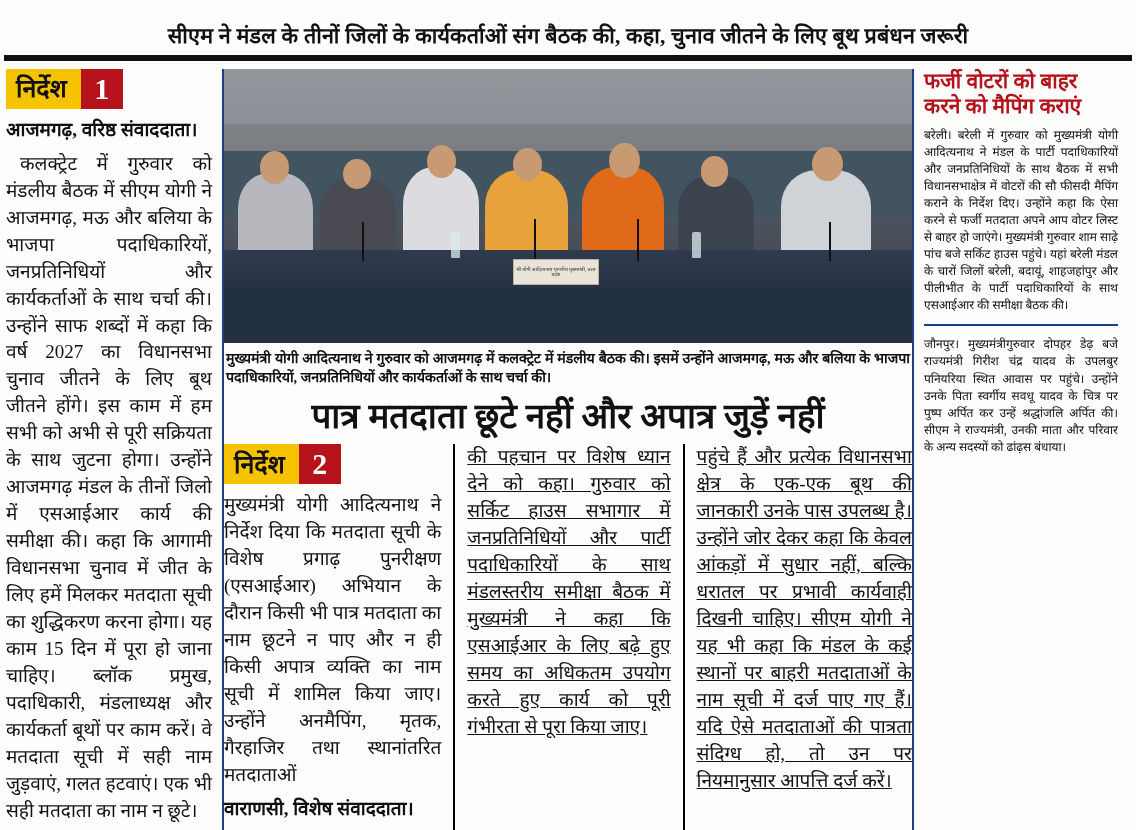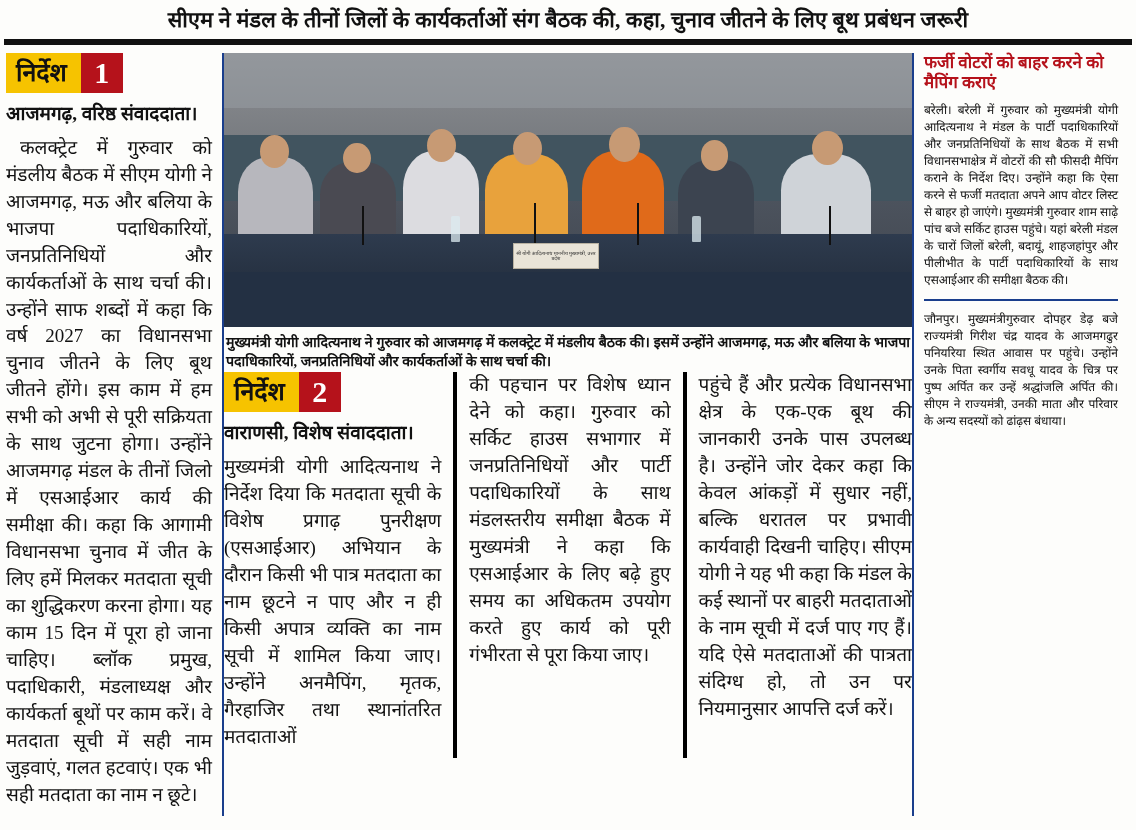--- a/index.html
+++ b/index.html
@@ -4,21 +4,21 @@
 <style>
   * { box-sizing: border-box; }
   html, body { margin: 0; padding: 0; }
   body {
     width: 1136px; height: 830px;
     background: #fdfdfb;
     font-family: "Liberation Serif", serif;
     color: #111;
     overflow: hidden;
   }
-  .page { position: relative; width: 1136px; height: 664px; padding: 0; }
+  .page { position: relative; width: 1136px; height: 664px; padding: 0; margin-top: 16px; }
 
   
   .kicker {
     font-family: "Liberation Serif", serif;
     font-size: 21.5px; font-weight: bold;
     text-align: center;
     letter-spacing: .2px;
     padding: 8px 6px 4px 6px;
     line-height: 1.15;
   }
@@ -145,27 +145,27 @@
     text-align: center;
     font-size: 35px;
     font-weight: bold;
     line-height: 1.1;
     padding: 10px 0 8px 0;
   }
 
   .mid-lower { display: flex; gap: 0; }
   .mid-lower .c { width: 33.33%; padding-right: 12px; }
   .mid-lower .c:last-child { padding-right: 0; }
-  .mid-lower .c + .c { border-left: 4px solid #000000; padding-left: 12px; }
+  .mid-lower .c + .c { border-left: 2px solid #000000; padding-left: 12px; text-decoration: underline; }
 
   
   .rc-headline {
     color: #b5121b;
     font-weight: bold;
-    font-size: 17px;
+    font-size: 21px;
     line-height: 1.2;
     margin: 0 0 8px 0;
   }
   .rc-rule { height: 2px; background:#1a3e8c; margin: 10px 0 10px 0; }
   .rc-body { font-size: 12px; line-height: 1.42; text-align: justify; }
   .rc-body p { margin: 0 0 6px 0; }
 </style>
 </head>
 <body>
 
@@ -229,32 +229,33 @@
 
           <div class="bottle" style="left:33%;"></div>
           <div class="bottle" style="left:68%;"></div>
 
           <div class="nameplate">श्री योगी आदित्यनाथ
 माननीय मुख्यमंत्री, उत्तर प्रदेश</div>
         </div>
         <div class="caption">मुख्यमंत्री योगी आदित्यनाथ ने गुरुवार को आजमगढ़ में कलक्ट्रेट में मंडलीय बैठक की। इसमें उन्होंने आजमगढ़, मऊ और बलिया के भाजपा पदाधिकारियों, जनप्रतिनिधियों और कार्यकर्ताओं के साथ चर्चा की।</div>
       </div>
 
+      <div class="sub-headline">पात्र मतदाता छूटे नहीं और अपात्र जुड़ें नहीं</div>
 
       <div class="mid-lower">
         <div class="c">
           <div class="nirdesh">
             <div class="label">निर्देश</div>
             <div class="num">2</div>
           </div>
           <div class="body-text">
+            <p>मुख्यमंत्री योगी आदित्यनाथ ने निर्देश दिया कि मतदाता सूची के विशेष प्रगाढ़ पुनरीक्षण (एसआईआर) अभियान के दौरान किसी भी पात्र मतदाता का नाम छूटने न पाए और न ही किसी अपात्र व्यक्ति का नाम सूची में शामिल किया जाए। उन्होंने अनमैपिंग, मृतक, गैरहाजिर तथा स्थानांतरित मतदाताओं</p>
             <p>
               <span class="dateline">वाराणसी, विशेष संवाददाता।</span>
             </p>
-            <p>मुख्यमंत्री योगी आदित्यनाथ ने निर्देश दिया कि मतदाता सूची के विशेष प्रगाढ़ पुनरीक्षण (एसआईआर) अभियान के दौरान किसी भी पात्र मतदाता का नाम छूटने न पाए और न ही किसी अपात्र व्यक्ति का नाम सूची में शामिल किया जाए। उन्होंने अनमैपिंग, मृतक, गैरहाजिर तथा स्थानांतरित मतदाताओं</p>
           </div>
         </div>
         <div class="c">
           <div class="body-text">
             <p>की पहचान पर विशेष ध्यान देने को कहा। गुरुवार को सर्किट हाउस सभागार में जनप्रतिनिधियों और पार्टी पदाधिकारियों के साथ मंडलस्तरीय समीक्षा बैठक में मुख्यमंत्री ने कहा कि एसआईआर के लिए बढ़े हुए समय का अधिकतम उपयोग करते हुए कार्य को पूरी गंभीरता से पूरा किया जाए।</p>
           </div>
         </div>
         <div class="c">
           <div class="body-text">
             <p>पहुंचे हैं और प्रत्येक विधानसभा क्षेत्र के एक-एक बूथ की जानकारी उनके पास उपलब्ध है। उन्होंने जोर देकर कहा कि केवल आंकड़ों में सुधार नहीं, बल्कि धरातल पर प्रभावी कार्यवाही दिखनी चाहिए। सीएम योगी ने यह भी कहा कि मंडल के कई स्थानों पर बाहरी मतदाताओं के नाम सूची में दर्ज पाए गए हैं। यदि ऐसे मतदाताओं की पात्रता संदिग्ध हो, तो उन पर नियमानुसार आपत्ति दर्ज करें।</p>
@@ -263,18 +264,18 @@
       </div>
     </div>
 
     <div class="col-right">
       <div class="rc-headline">फर्जी वोटरों को बाहर करने को मैपिंग कराएं</div>
       <div class="rc-body">
         <p>बरेली। बरेली में गुरुवार को मुख्यमंत्री योगी आदित्यनाथ ने मंडल के पार्टी पदाधिकारियों और जनप्रतिनिधियों के साथ बैठक में सभी विधानसभाक्षेत्र में वोटरों की सौ फीसदी मैपिंग कराने के निर्देश दिए। उन्होंने कहा कि ऐसा करने से फर्जी मतदाता अपने आप वोटर लिस्ट से बाहर हो जाएंगे। मुख्यमंत्री गुरुवार शाम साढ़े पांच बजे सर्किट हाउस पहुंचे। यहां बरेली मंडल के चारों जिलों बरेली, बदायूं, शाहजहांपुर और पीलीभीत के पार्टी पदाधिकारियों के साथ एसआईआर की समीक्षा बैठक की।</p>
       </div>
       <div class="rc-rule"></div>
       <div class="rc-body">
-        <p>जौनपुर। मुख्यमंत्रीगुरुवार दोपहर डेढ़ बजे राज्यमंत्री गिरीश चंद्र यादव के आजमगढुर पनियरिया स्थित आवास पर पहुंचे। उन्होंने उनके पिता स्वर्गीय सवधू यादव के चित्र पर पुष्प अर्पित कर उन्हें श्रद्धांजलि अर्पित की। सीएम ने राज्यमंत्री, उनकी माता और परिवार के अन्य सदस्यों को ढांढ़स बंधाया।</p>
+        <p>जौनपुर। मुख्यमंत्रीगुरुवार दोपहर डेढ़ बजे राज्यमंत्री गिरीश चंद्र यादव के उपलबुर पनियरिया स्थित आवास पर पहुंचे। उन्होंने उनके पिता स्वर्गीय सवधू यादव के चित्र पर पुष्प अर्पित कर उन्हें श्रद्धांजलि अर्पित की। सीएम ने राज्यमंत्री, उनकी माता और परिवार के अन्य सदस्यों को ढांढ़स बंधाया।</p>
       </div>
     </div>
 
   </div>
 </div>
 
 </body></html>

